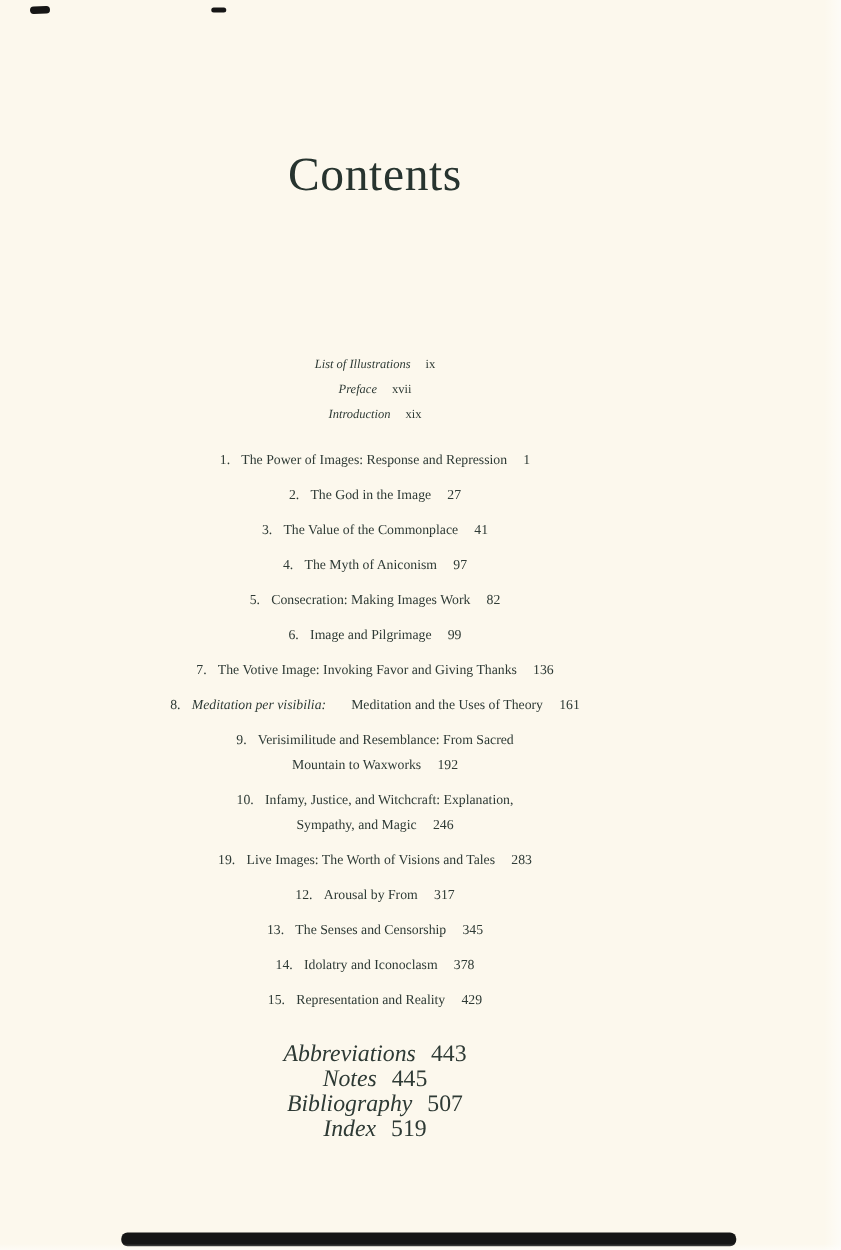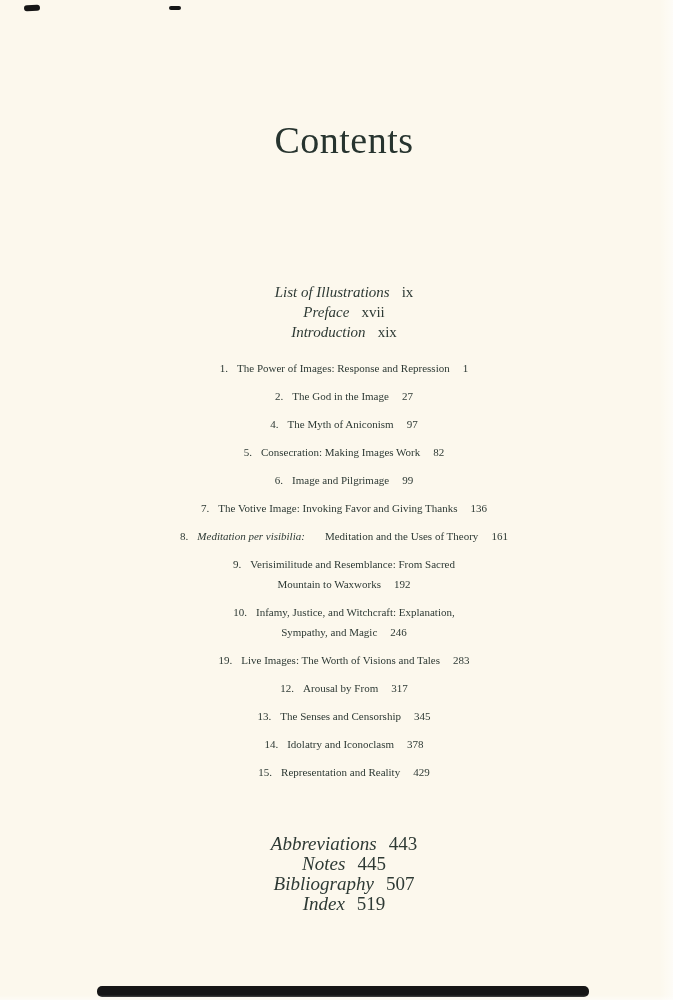--- a/index.html
+++ b/index.html
@@ -38,32 +38,31 @@
   }
   .artifact.top-blob  { left: 24px;  top: 5px;   width: 16px;  height: 6px;  border-radius: 3px; transform: rotate(-2deg); }
   .artifact.top-dash  { left: 169px; top: 6px;   width: 12px;  height: 4px;  border-radius: 2px; }
   .artifact.bottom-bar{ left: 97px;  top: 986px; width: 492px; height: 11px; border-radius: 5px; }
 
   .content-col {
     position: absolute;
     left: 0;
     width: 600px;
     text-align: center;
-    padding-left: 44px;
   }
   .title-sec {
     top: 116px;
     font-size: 38px;
     line-height: 48px;
     letter-spacing: 0.5px;
     color: #27342f;
   }
   .front-sec {
     top: 282px;
-    font-size: 15px;
+    font-size: 10px;
     line-height: 19px;
   }
   .chapters-sec {
     top: 358px;
     font-size: 11px;
   }
   .back-sec {
     top: 834px;
     font-size: 19px;
     line-height: 19px;
@@ -101,20 +100,23 @@
   <div class="content-col chapters-sec">
 
     <div class="toc-entry">
       <span class="chapter-num">1.</span><span>The Power of Images: Response and Repression</span><span class="pagenum">1</span>
     </div>
 
     <div class="toc-entry">
       <span class="chapter-num">2.</span><span>The God in the Image</span><span class="pagenum">27</span>
     </div>
 
+    <div class="toc-entry">
+      <span class="chapter-num">3.</span><span>The Value of the Commonplace</span><span class="pagenum">41</span>
+    </div>
 
     <div class="toc-entry">
       <span class="chapter-num">4.</span><span>The Myth of Aniconism</span><span class="pagenum">97</span>
     </div>
 
     <div class="toc-entry">
       <span class="chapter-num">5.</span><span>Consecration: Making Images Work</span><span class="pagenum">82</span>
     </div>
 
     <div class="toc-entry">

